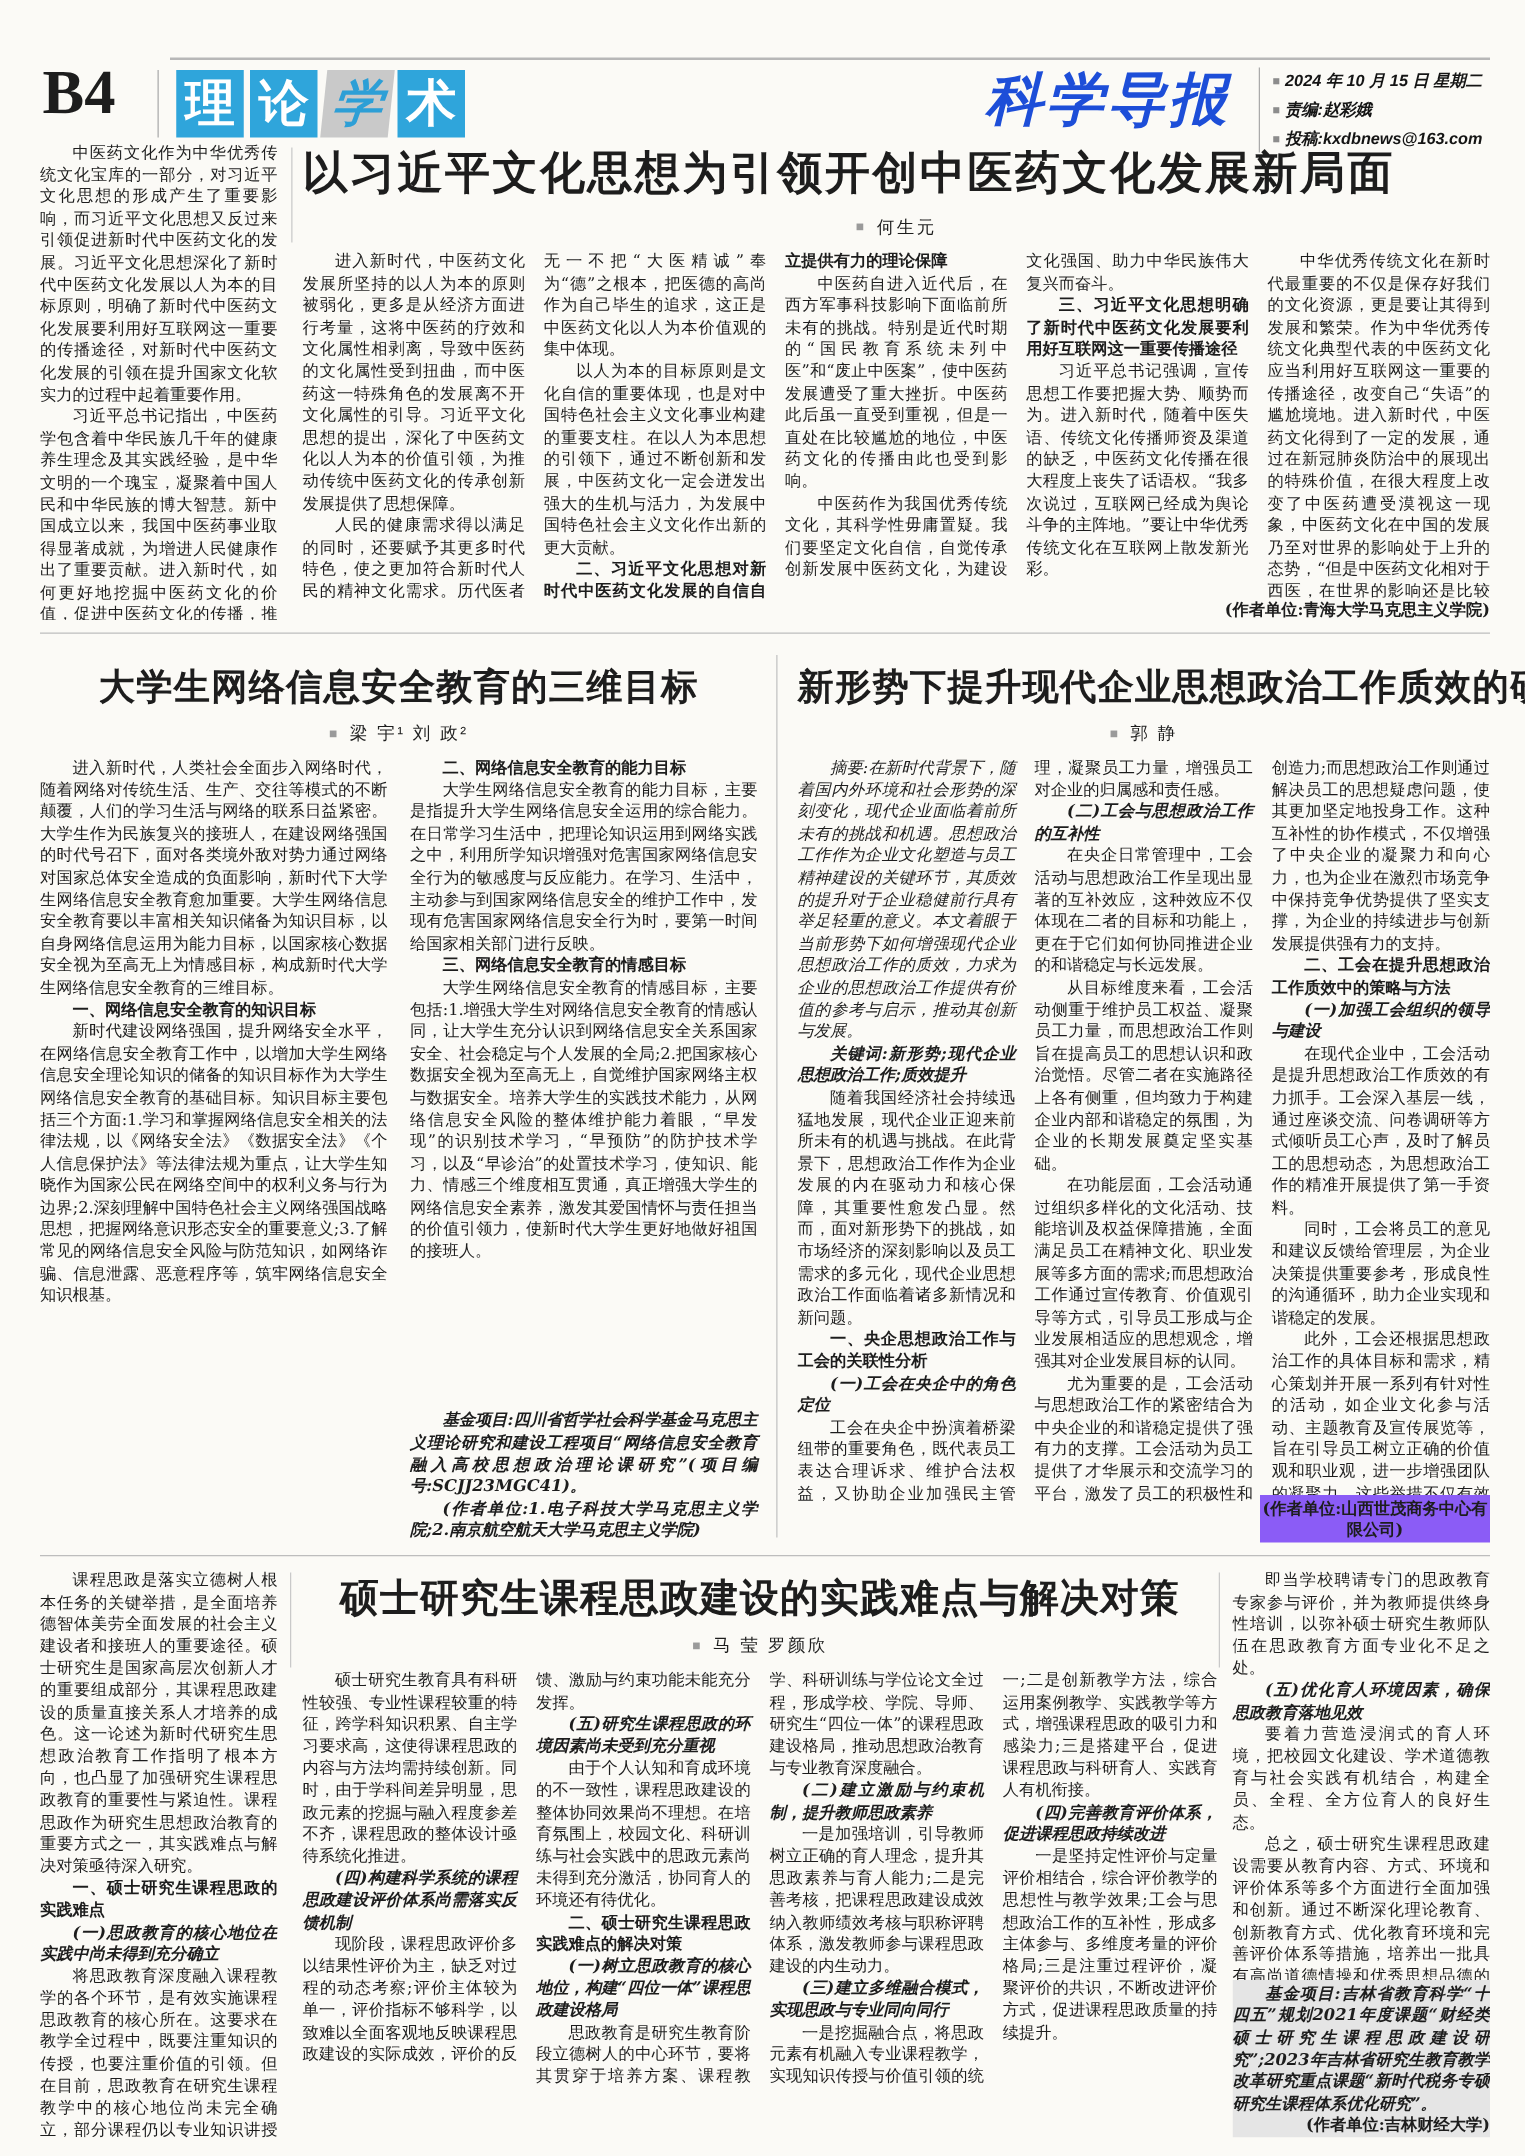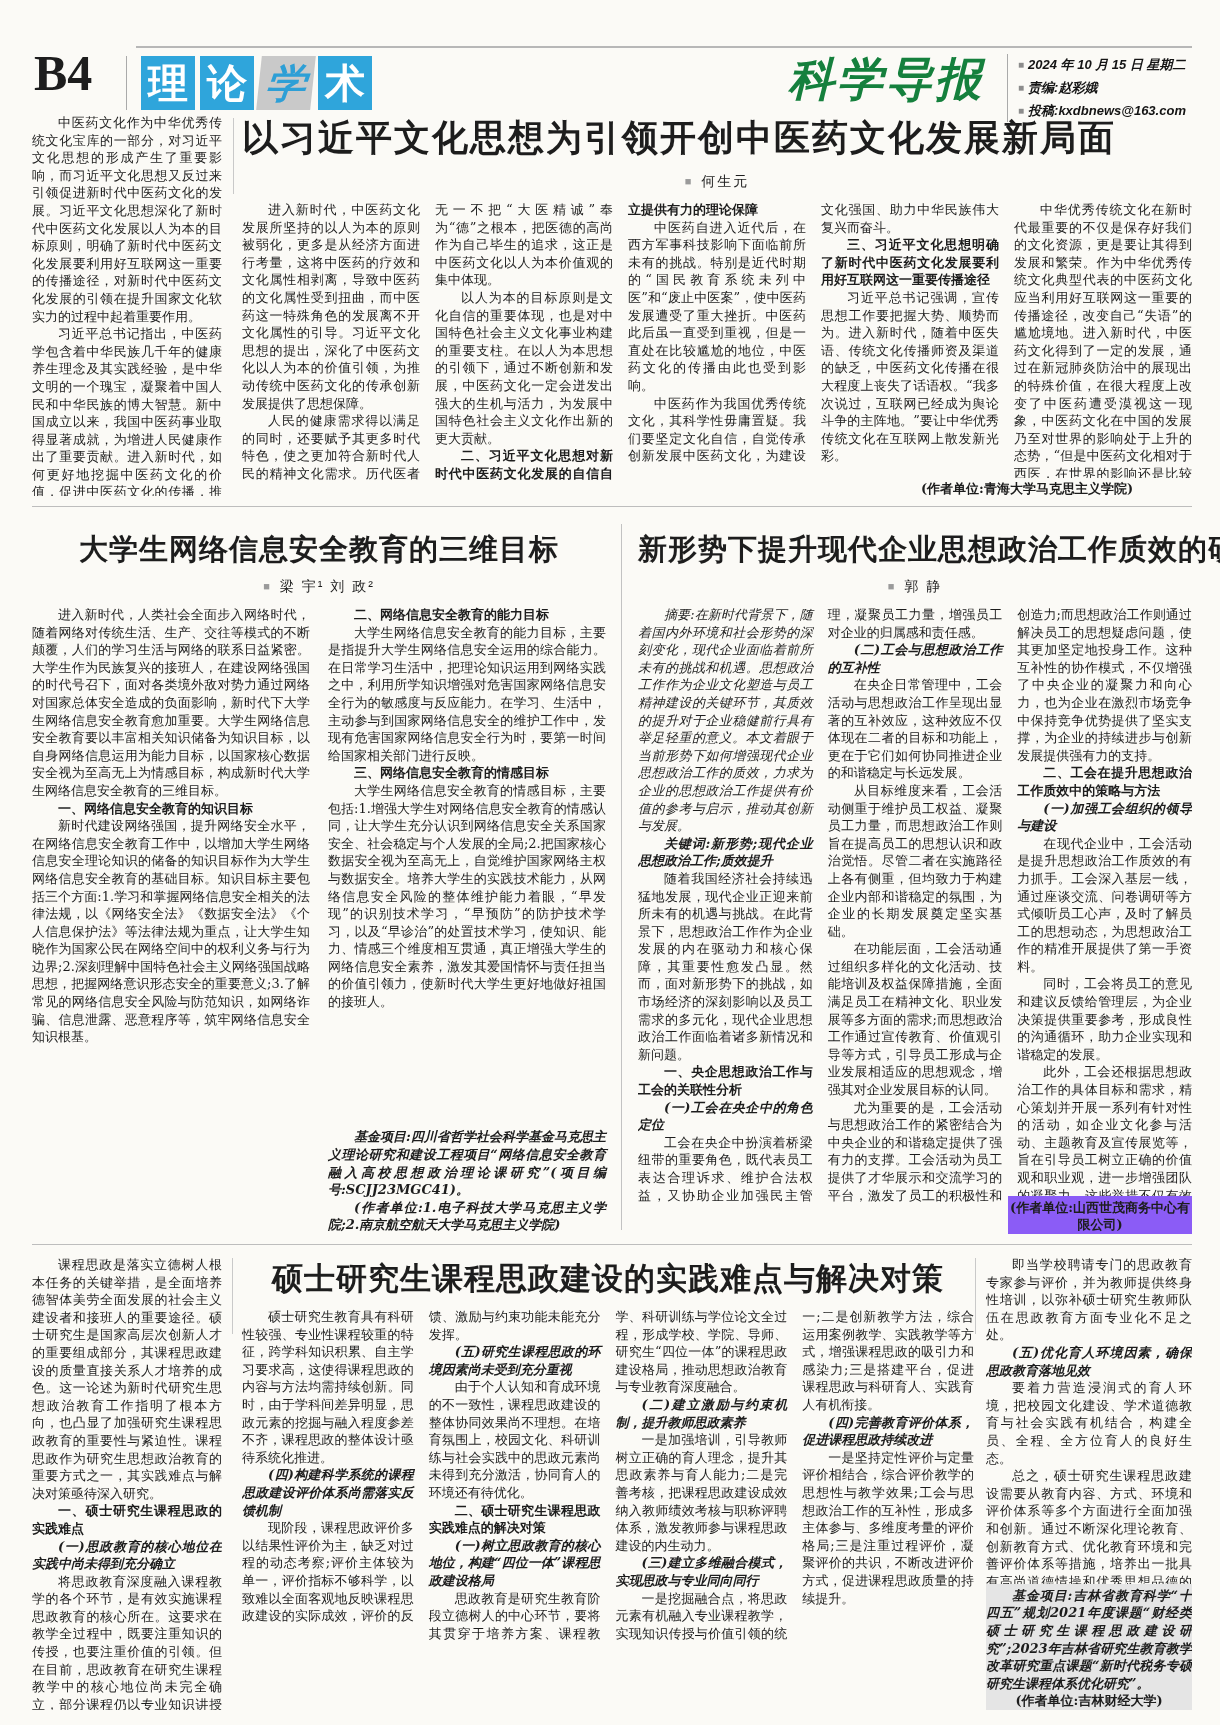--- a/index.html
+++ b/index.html
@@ -9,33 +9,33 @@
   .header{position:absolute;left:32px;right:28px;top:26px;height:86px;}
   .hrule{position:absolute;left:104px;right:0;top:20px;border-top:2px solid #b7b7b7;}
   .edition{position:absolute;left:2px;top:22px;font-size:50px;font-weight:bold;
            font-family:"Liberation Serif",serif;line-height:1;}
   .logo{position:absolute;left:94px;top:30px;display:flex;gap:5px;border-left:1px solid #aaa;padding-left:14px;}
   .lbox{width:54px;height:54px;background:#2fa5db;color:#fff;font-family:"Liberation Sans",sans-serif;
         font-weight:bold;font-size:40px;line-height:54px;text-align:center;display:block;}
   .lbox-script{background:#c9c9c9;color:#2d9fd6;font-family:"DejaVu Serif",serif;
         font-style:italic;transform:skew(-6deg);}
   .masthead{position:absolute;right:208px;top:26px;font-size:46px;font-weight:bold;font-style:italic;
-        color:#15803d;letter-spacing:3px;line-height:1.2;}
+        color:#1d4ed8;letter-spacing:3px;line-height:1.2;}
   .pubinfo{position:absolute;right:0;top:28px;width:174px;border-left:1px solid #aaa;padding-left:10px;
         font-family:"Liberation Sans",sans-serif;font-size:13px;font-weight:bold;line-height:1.75;color:#141414;font-style:italic;}
   .sq{color:#8c8c8c;font-size:10px;vertical-align:1px;margin-right:4px;}
   
   .hsep{position:absolute;left:32px;right:28px;border-top:1px solid #bdbdbd;}
   
   .p{margin:0;text-indent:2em;text-align:justify;font-size:13px;line-height:17.6px;}
   .shead{font-weight:bold;}
   .khead{font-style:italic;font-weight:bold;}
   .kai{font-style:italic;}
   .fund{margin:0;text-indent:2em;text-align:justify;font-size:13px;line-height:17.6px;font-style:italic;font-weight:bold;}
-  .aunit{margin:0;font-weight:bold;text-align:center;font-size:13px;line-height:17.6px;}
+  .aunit{margin:0;font-weight:bold;text-align:right;font-size:13px;line-height:17.6px;}
   .byline{text-align:center;font-family:"Liberation Sans",sans-serif;font-size:14px;
           letter-spacing:2px;margin:0 0 10px;}
   .bymark{color:#9a9a9a;font-size:11px;margin-right:8px;vertical-align:1px;}
   
   .band1{position:absolute;left:32px;right:28px;top:112px;height:386px;}
   .b1-col1{position:absolute;left:0;top:2px;width:190px;height:382px;overflow:hidden;}
   .b1-vsep{position:absolute;left:201px;top:6px;height:76px;border-left:1px solid #c9c9c9;}
   .b1-main{position:absolute;left:210px;right:0;top:0;height:100%;}
   .b1-title{text-align:left;font-family:"Liberation Sans",sans-serif;font-weight:600;font-size:36px;
             letter-spacing:2px;margin:2px 0 10px;white-space:nowrap;}
@@ -172,20 +172,21 @@
     <div class="b3-col1">
       <p class="p">课程思政是落实立德树人根本任务的关键举措，是全面培养德智体美劳全面发展的社会主义建设者和接班人的重要途径。硕士研究生是国家高层次创新人才的重要组成部分，其课程思政建设的质量直接关系人才培养的成色。这一论述为新时代研究生思想政治教育工作指明了根本方向，也凸显了加强研究生课程思政教育的重要性与紧迫性。课程思政作为研究生思想政治教育的重要方式之一，其实践难点与解决对策亟待深入研究。</p>
       <p class="p shead">一、硕士研究生课程思政的实践难点</p>
       <p class="p khead">(一)思政教育的核心地位在实践中尚未得到充分确立</p>
       <p class="p">将思政教育深度融入课程教学的各个环节，是有效实施课程思政教育的核心所在。这要求在教学全过程中，既要注重知识的传授，也要注重价值的引领。但在目前，思政教育在研究生课程教学中的核心地位尚未完全确立，部分课程仍以专业知识讲授为主，思政元素的挖掘和融入浮于表面，难以形成育人合力。</p>
 
     </div>
     <div class="b3-vsep-l"></div>
     <div class="b3-center">
       <h2 class="b3-title">硕士研究生课程思政建设的实践难点与解决对策</h2>
+      <p class="byline"><span class="bymark">■</span><span>马 莹 罗颜欣</span></p>
       <div class="b3-body">
         <p class="p">硕士研究生教育具有科研性较强、专业性课程较重的特征，跨学科知识积累、自主学习要求高，这使得课程思政的内容与方法均需持续创新。同时，由于学科间差异明显，思政元素的挖掘与融入程度参差不齐，课程思政的整体设计亟待系统化推进。</p>
         <p class="p khead">(四)构建科学系统的课程思政建设评价体系尚需落实反馈机制</p>
         <p class="p">现阶段，课程思政评价多以结果性评价为主，缺乏对过程的动态考察;评价主体较为单一，评价指标不够科学，以致难以全面客观地反映课程思政建设的实际成效，评价的反馈、激励与约束功能未能充分发挥。</p>
         <p class="p khead">(五)研究生课程思政的环境因素尚未受到充分重视</p>
         <p class="p">由于个人认知和育成环境的不一致性，课程思政建设的整体协同效果尚不理想。在培育氛围上，校园文化、科研训练与社会实践中的思政元素尚未得到充分激活，协同育人的环境还有待优化。</p>
         <p class="p shead">二、硕士研究生课程思政实践难点的解决对策</p>
         <p class="p khead">(一)树立思政教育的核心地位，构建“四位一体”课程思政建设格局</p>
         <p class="p">思政教育是研究生教育阶段立德树人的中心环节，要将其贯穿于培养方案、课程教学、科研训练与学位论文全过程，形成学校、学院、导师、研究生“四位一体”的课程思政建设格局，推动思想政治教育与专业教育深度融合。</p>
         <p class="p khead">(二)建立激励与约束机制，提升教师思政素养</p>

